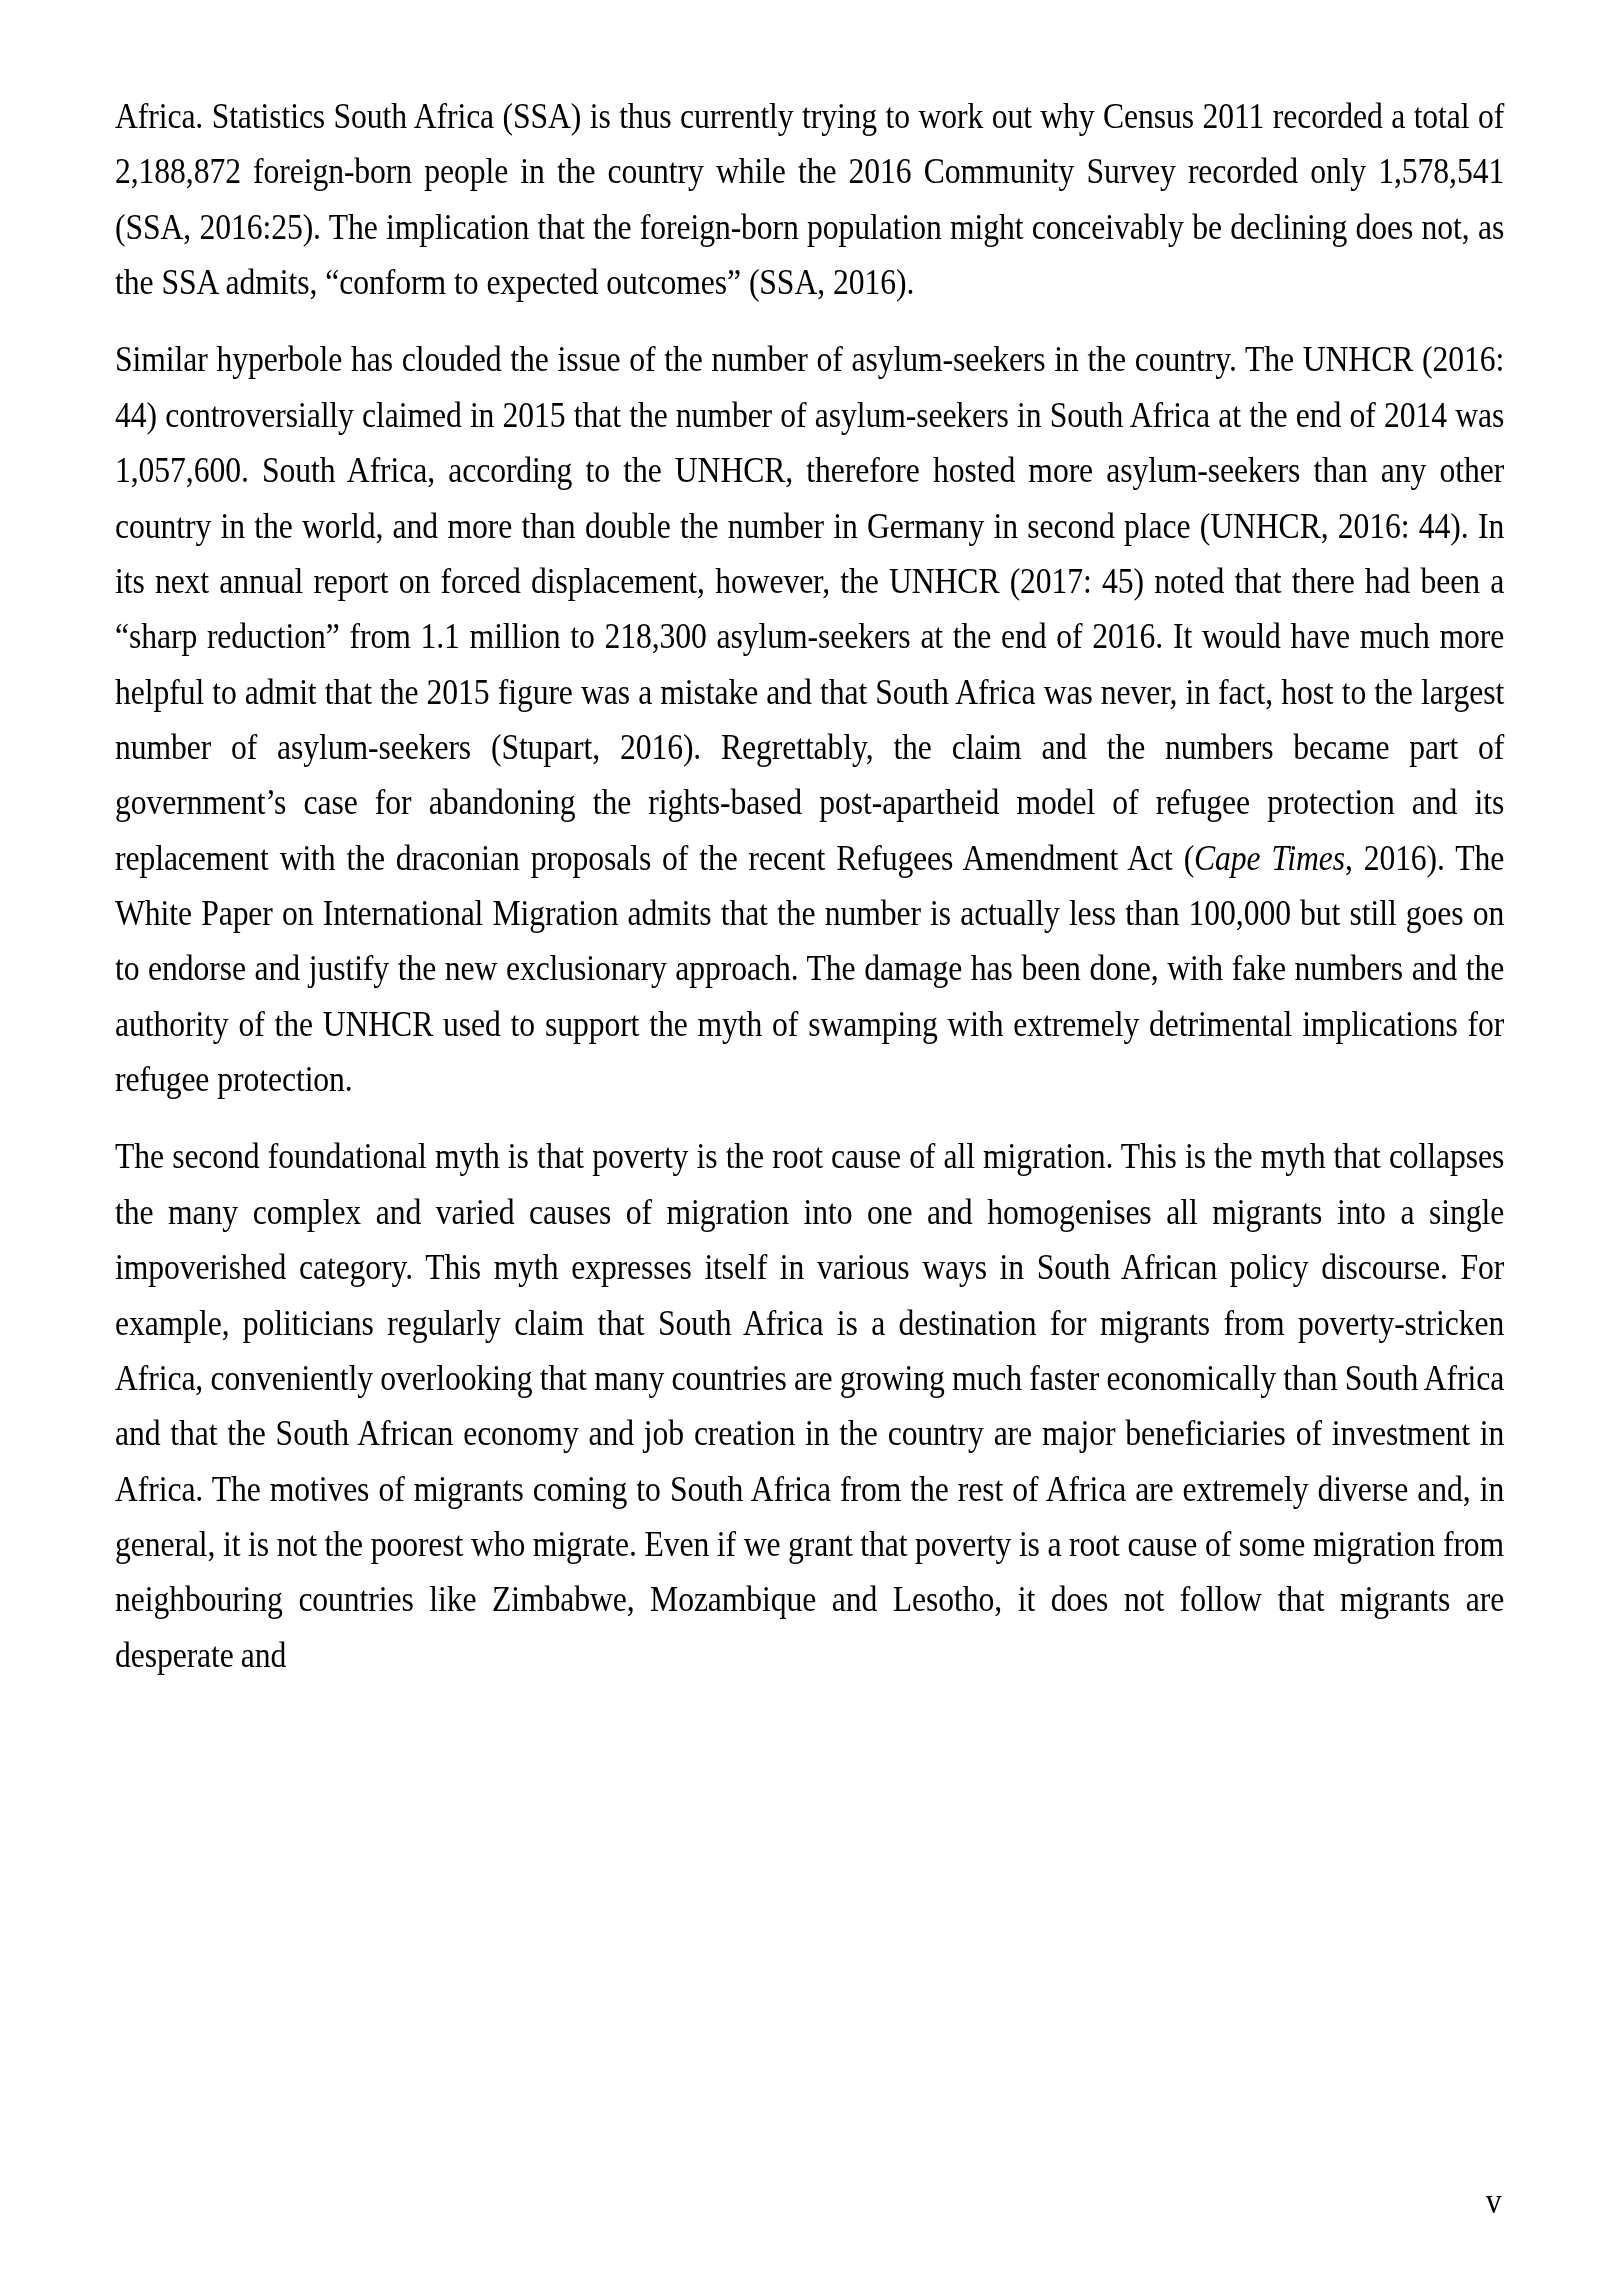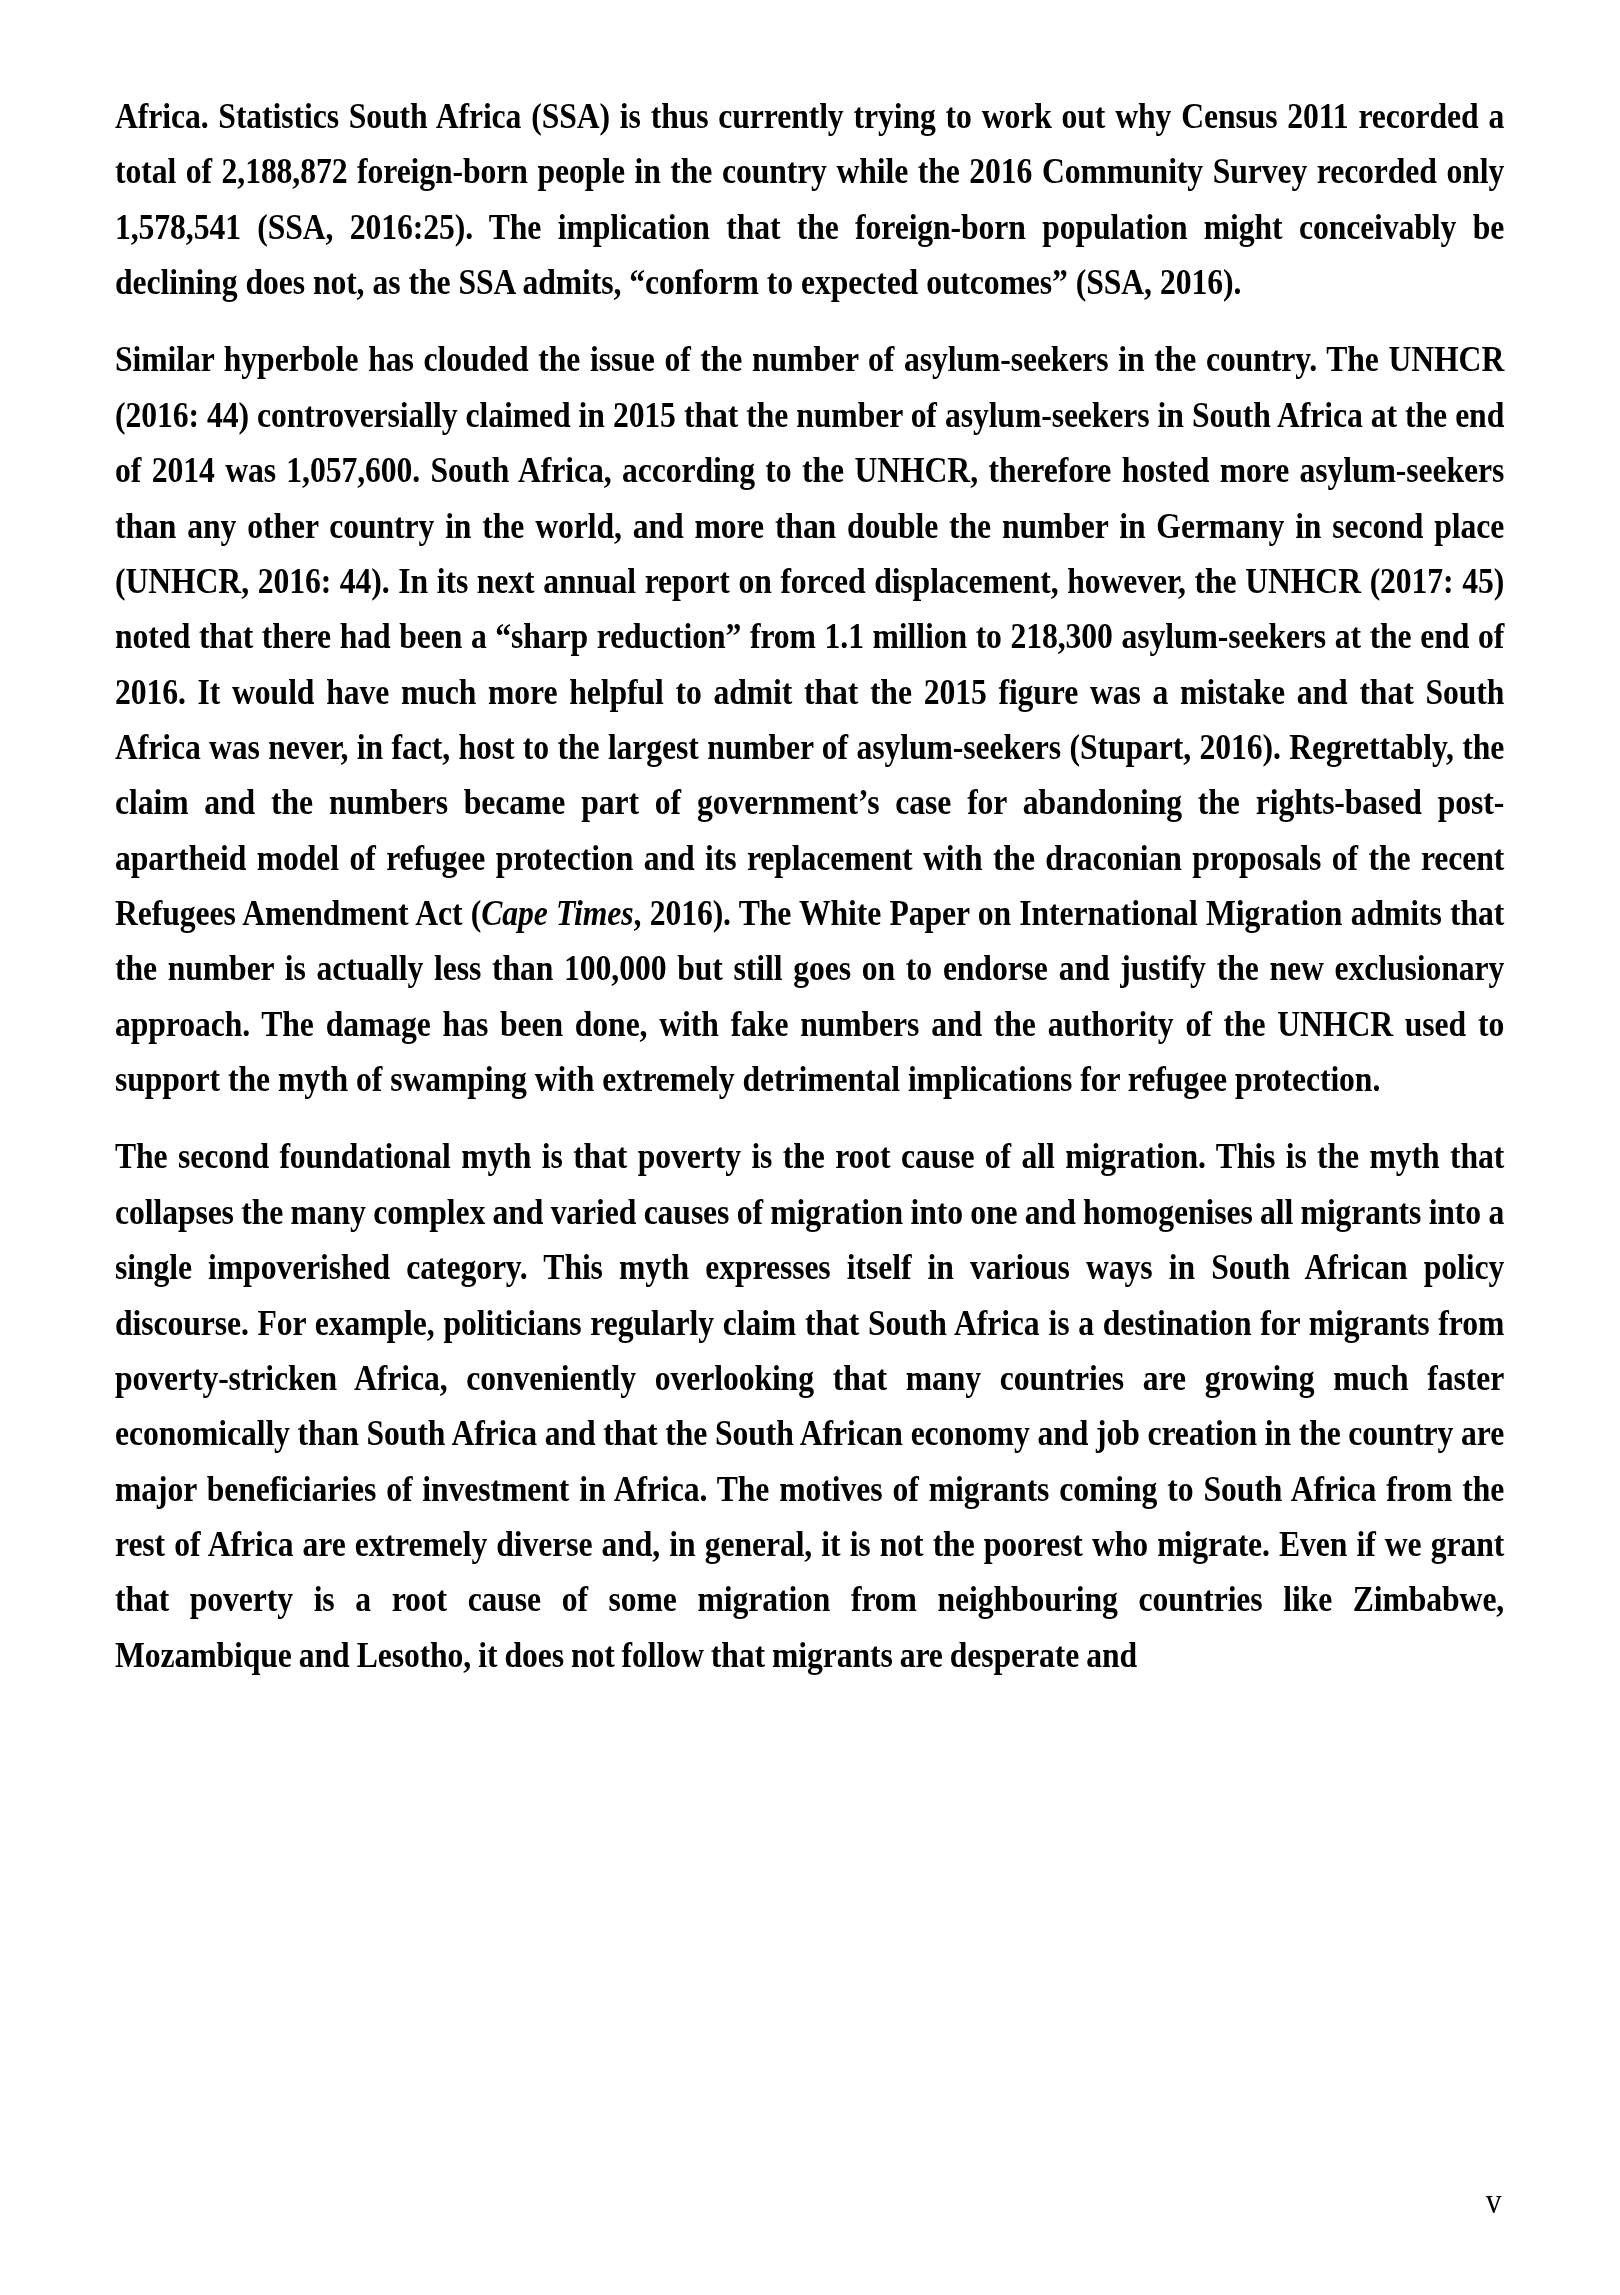--- a/index.html
+++ b/index.html
@@ -16,21 +16,20 @@
     background: #ffffff;
     box-sizing: border-box;
     padding: 89px 120px 0 115px;
     font-family: "Liberation Serif", "DejaVu Serif", serif;
     color: #000000;
     overflow: hidden;
   }
 
   .body-text {
     width: 1389px;
-    font-weight: bold;
   }
 
   .para {
     margin: 0 0 22px 0;
     font-size: 35px;
     line-height: 1.582;
     text-align: justify;
     text-justify: inter-word;
     letter-spacing: -0.1px;
     word-spacing: 0.2px;

